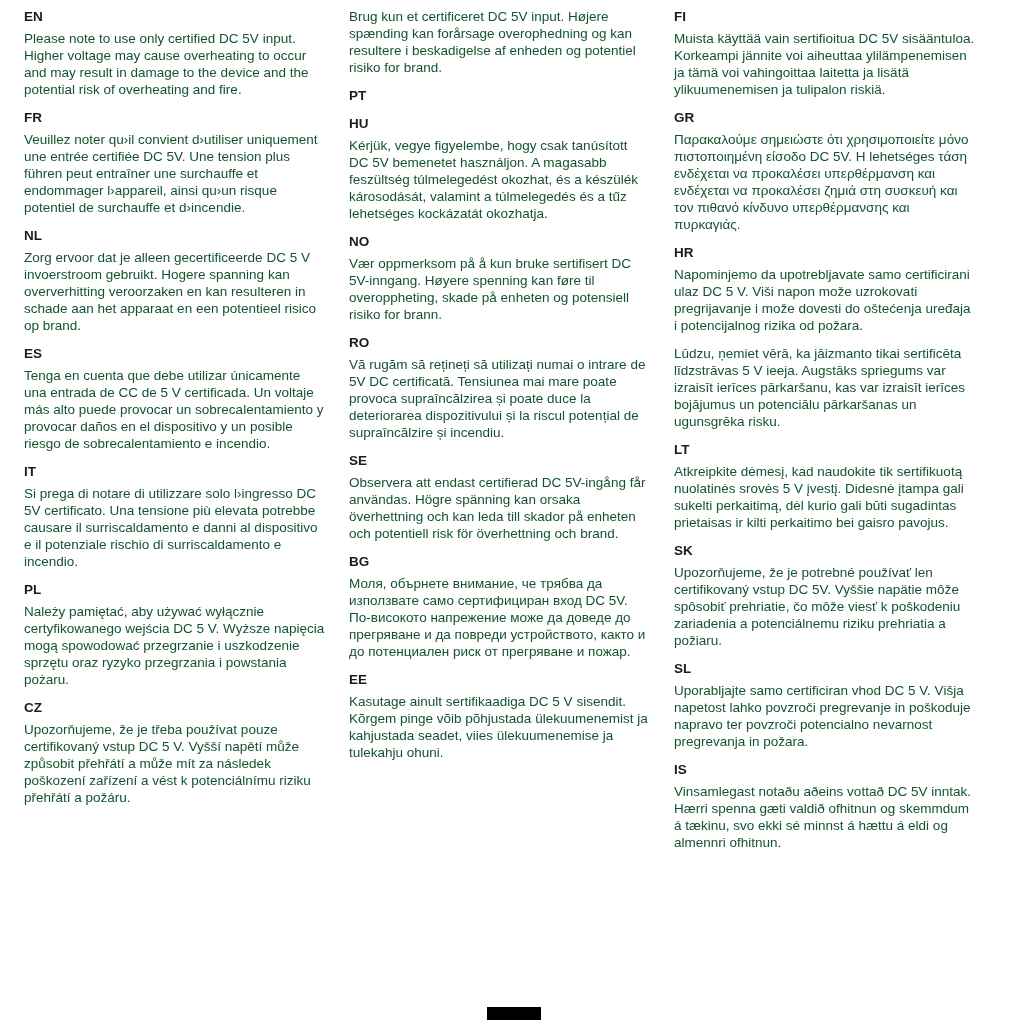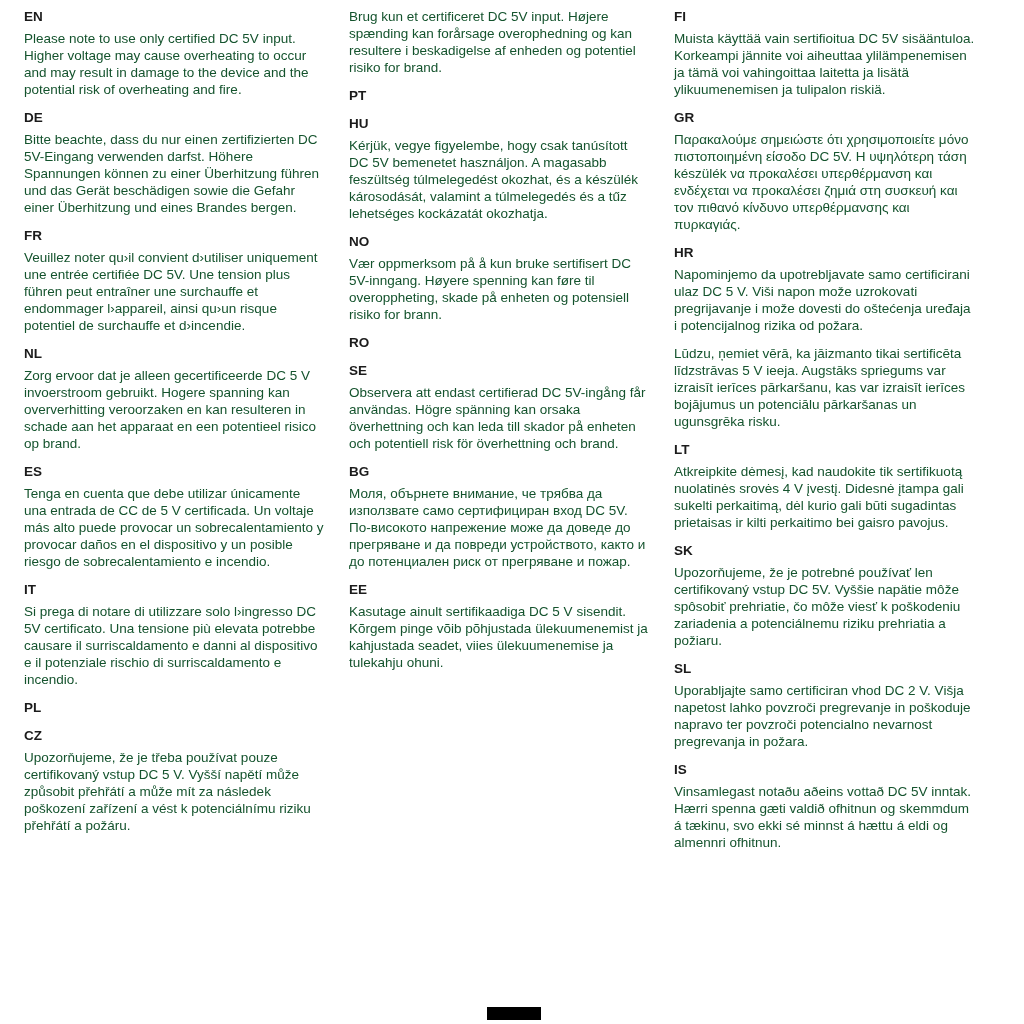--- a/index.html
+++ b/index.html
@@ -58,41 +58,38 @@
 <body>
 
 <div class="page">
   <div class="columns">
       <div class="column">
         <section class="lang-section">
           <h2 class="lang-code">EN</h2>
           <p class="lang-text">Please note to use only certified DC 5V input. Higher voltage may cause overheating to occur and may result in damage to the device and the potential risk of overheating and fire.</p>
         </section>
         <section class="lang-section">
-          <h2 class="lang-code">DE</h2>
-          <p class="lang-text">Bitte beachte, dass du nur einen zertifizierten DC 5V-Eingang verwenden darfst. Höhere Spannungen können zu einer Überhitzung führen und das Gerät beschädigen sowie die Gefahr einer Überhitzung und eines Brandes bergen.</p>
-        </section>
-        <section class="lang-section">
           <h2 class="lang-code">FR</h2>
           <p class="lang-text">Veuillez noter qu›il convient d›utiliser uniquement une entrée certifiée DC 5V. Une tension plus führen peut entraîner une surchauffe et endommager l›appareil, ainsi qu›un risque potentiel de surchauffe et d›incendie.</p>
         </section>
         <section class="lang-section">
           <h2 class="lang-code">NL</h2>
           <p class="lang-text">Zorg ervoor dat je alleen gecertificeerde DC 5 V invoerstroom gebruikt. Hogere spanning kan oververhitting veroorzaken en kan resulteren in schade aan het apparaat en een potentieel risico op brand.</p>
         </section>
         <section class="lang-section">
           <h2 class="lang-code">ES</h2>
           <p class="lang-text">Tenga en cuenta que debe utilizar únicamente una entrada de CC de 5 V certificada. Un voltaje más alto puede provocar un sobrecalentamiento y provocar daños en el dispositivo y un posible riesgo de sobrecalentamiento e incendio.</p>
         </section>
         <section class="lang-section">
           <h2 class="lang-code">IT</h2>
           <p class="lang-text">Si prega di notare di utilizzare solo l›ingresso DC 5V certificato. Una tensione più elevata potrebbe causare il surriscaldamento e danni al dispositivo e il potenziale rischio di surriscaldamento e incendio.</p>
         </section>
         <section class="lang-section">
           <h2 class="lang-code">PL</h2>
+          <p class="lang-text">Należy pamiętać, aby używać wyłącznie certyfikowanego wejścia DC 5 V. Wyższe napięcia mogą spowodować przegrzanie i uszkodzenie sprzętu oraz ryzyko przegrzania i powstania pożaru.</p>
         </section>
         <section class="lang-section">
           <h2 class="lang-code">CZ</h2>
           <p class="lang-text">Upozorňujeme, že je třeba používat pouze certifikovaný vstup DC 5 V. Vyšší napětí může způsobit přehřátí a může mít za následek poškození zařízení a vést k potenciálnímu riziku přehřátí a požáru.</p>
         </section>
       </div>
       <div class="column">
         <section class="lang-section">
           <p class="lang-text">Brug kun et certificeret DC 5V input. Højere spænding kan forårsage overophedning og kan resultere i beskadigelse af enheden og potentiel risiko for brand.</p>
         </section>
@@ -102,20 +99,21 @@
         <section class="lang-section">
           <h2 class="lang-code">HU</h2>
           <p class="lang-text">Kérjük, vegye figyelembe, hogy csak tanúsított DC 5V bemenetet használjon. A magasabb feszültség túlmelegedést okozhat, és a készülék károsodását, valamint a túlmelegedés és a tűz lehetséges kockázatát okozhatja.</p>
         </section>
         <section class="lang-section">
           <h2 class="lang-code">NO</h2>
           <p class="lang-text">Vær oppmerksom på å kun bruke sertifisert DC 5V-inngang. Høyere spenning kan føre til overoppheting, skade på enheten og potensiell risiko for brann.</p>
         </section>
         <section class="lang-section">
           <h2 class="lang-code">RO</h2>
+          <p class="lang-text">Vă rugăm să rețineți să utilizați numai o intrare de 5V DC certificată. Tensiunea mai mare poate provoca supraîncălzirea și poate duce la deteriorarea dispozitivului și la riscul potențial de supraîncălzire și incendiu.</p>
         </section>
         <section class="lang-section">
           <h2 class="lang-code">SE</h2>
           <p class="lang-text">Observera att endast certifierad DC 5V-ingång får användas. Högre spänning kan orsaka överhettning och kan leda till skador på enheten och potentiell risk för överhettning och brand.</p>
         </section>
         <section class="lang-section">
           <h2 class="lang-code">BG</h2>
           <p class="lang-text">Моля, обърнете внимание, че трябва да използвате само сертифициран вход DC 5V. По-високото напрежение може да доведе до прегряване и да повреди устройството, както и до потенциален риск от прегряване и пожар.</p>
         </section>
         <section class="lang-section">
@@ -123,40 +121,40 @@
           <p class="lang-text">Kasutage ainult sertifikaadiga DC 5 V sisendit. Kõrgem pinge võib põhjustada ülekuumenemist ja kahjustada seadet, viies ülekuumenemise ja tulekahju ohuni.</p>
         </section>
       </div>
       <div class="column">
         <section class="lang-section">
           <h2 class="lang-code">FI</h2>
           <p class="lang-text">Muista käyttää vain sertifioitua DC 5V sisääntuloa. Korkeampi jännite voi aiheuttaa ylilämpenemisen ja tämä voi vahingoittaa laitetta ja lisätä ylikuumenemisen ja tulipalon riskiä.</p>
         </section>
         <section class="lang-section">
           <h2 class="lang-code">GR</h2>
-          <p class="lang-text">Παρακαλούμε σημειώστε ότι χρησιμοποιείτε μόνο πιστοποιημένη είσοδο DC 5V. Η υψηλότερη τάση készülék να προκαλέσει υπερθέρμανση και ενδέχεται να προκαλέσει ζημιά στη συσκευή και τον πιθανό κίνδυνο υπερθέρμανσης και πυρκαγιάς.</p>
+          <p class="lang-text">Παρακαλούμε σημειώστε ότι χρησιμοποιείτε μόνο πιστοποιημένη είσοδο DC 5V. Η lehetséges τάση ενδέχεται να προκαλέσει υπερθέρμανση και ενδέχεται να προκαλέσει ζημιά στη συσκευή και τον πιθανό κίνδυνο υπερθέρμανσης και πυρκαγιάς.</p>
         </section>
         <section class="lang-section">
           <h2 class="lang-code">HR</h2>
           <p class="lang-text">Napominjemo da upotrebljavate samo certificirani ulaz DC 5 V. Viši napon može uzrokovati pregrijavanje i može dovesti do oštećenja uređaja i potencijalnog rizika od požara.</p>
         </section>
         <section class="lang-section">
           <p class="lang-text">Lūdzu, ņemiet vērā, ka jāizmanto tikai sertificēta līdzstrāvas 5 V ieeja. Augstāks spriegums var izraisīt ierīces pārkaršanu, kas var izraisīt ierīces bojājumus un potenciālu pārkaršanas un ugunsgrēka risku.</p>
         </section>
         <section class="lang-section">
           <h2 class="lang-code">LT</h2>
-          <p class="lang-text">Atkreipkite dėmesį, kad naudokite tik sertifikuotą nuolatinės srovės 4 V įvestį. Didesnė įtampa gali sukelti perkaitimą, dėl kurio gali būti sugadintas prietaisas ir kilti perkaitimo bei gaisro pavojus.</p>
+          <p class="lang-text">Atkreipkite dėmesį, kad naudokite tik sertifikuotą nuolatinės srovės 5 V įvestį. Didesnė įtampa gali sukelti perkaitimą, dėl kurio gali būti sugadintas prietaisas ir kilti perkaitimo bei gaisro pavojus.</p>
         </section>
         <section class="lang-section">
           <h2 class="lang-code">SK</h2>
           <p class="lang-text">Upozorňujeme, že je potrebné používať len certifikovaný vstup DC 5V. Vyššie napätie môže spôsobiť prehriatie, čo môže viesť k poškodeniu zariadenia a potenciálnemu riziku prehriatia a požiaru.</p>
         </section>
         <section class="lang-section">
           <h2 class="lang-code">SL</h2>
-          <p class="lang-text">Uporabljajte samo certificiran vhod DC 2 V. Višja napetost lahko povzroči pregrevanje in poškoduje napravo ter povzroči potencialno nevarnost pregrevanja in požara.</p>
+          <p class="lang-text">Uporabljajte samo certificiran vhod DC 5 V. Višja napetost lahko povzroči pregrevanje in poškoduje napravo ter povzroči potencialno nevarnost pregrevanja in požara.</p>
         </section>
         <section class="lang-section">
           <h2 class="lang-code">IS</h2>
           <p class="lang-text">Vinsamlegast notaðu aðeins vottað DC 5V inntak. Hærri spenna gæti valdið ofhitnun og skemmdum á tækinu, svo ekki sé minnst á hættu á eldi og almennri ofhitnun.</p>
         </section>
       </div>
     </div>
   <div class="bottom-bar"></div>
 </div>
 

